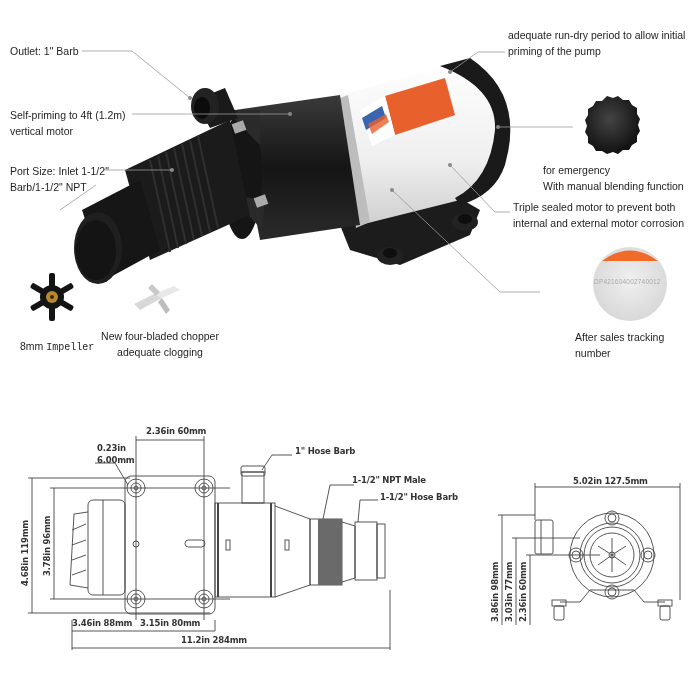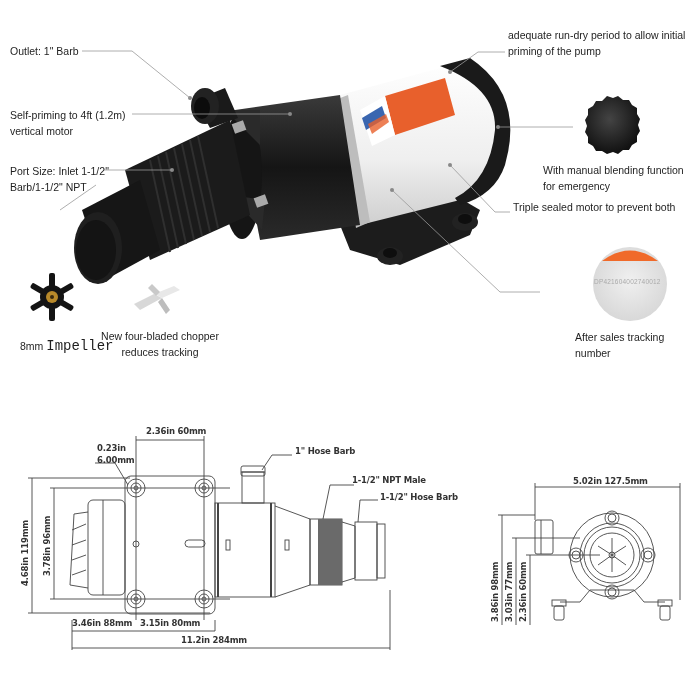--- a/index.html
+++ b/index.html
@@ -1,21 +1,21 @@
 <!DOCTYPE html>
 <html><head>
 <meta charset="utf-8">
 <style>
   html, body { margin: 0; padding: 0; background: #ffffff; }
   body { width: 700px; height: 700px; position: relative; overflow: hidden;
          font-family: "Liberation Sans", sans-serif; color: #222; }
   .abs { position: absolute; }
   .callout { position: absolute; font-size: 10.5px; line-height: 16px; color: #1e1e1e; }
   .callout span { display: block; }
-  .mono { font-family: "Liberation Mono", monospace; font-size: 14px; }
+  .mono { font-family: "Liberation Mono", monospace; font-size: 10px; }
   svg { position: absolute; overflow: visible; }
   .dim { position: absolute; font-size: 8.5px; font-weight: bold; color: #333; white-space: nowrap;
          font-family: "DejaVu Sans", sans-serif; letter-spacing: -0.2px; }
   .dim.v { transform: rotate(-90deg); transform-origin: left top; }
 </style>
 </head>
 <body>
 
 <svg width="700" height="300" style="left:0;top:0" viewBox="0 0 700 300">
   <defs>
@@ -154,36 +154,37 @@
 </div>
 <div class="callout" style="left:10px;top:163px;">
   <span>Port Size: Inlet 1-1/2"</span>
   <span>Barb/1-1/2" NPT</span>
 </div>
 <div class="callout" style="left:508px;top:27px;">
   <span>adequate run-dry period to allow initial</span>
   <span>priming of the pump</span>
 </div>
 <div class="callout" style="left:543px;top:162px;">
+  <span>for emergency</span>
   <span>With manual blending function</span>
-  <span>for emergency</span>
 </div>
 <div class="callout" style="left:513px;top:199px;">
   <span>Triple sealed motor to prevent both</span>
+  <span>internal and external motor corrosion</span>
 </div>
 <div class="abs" style="left:594px;top:278px;font-size:6.5px;color:#aaa;letter-spacing:0.2px;">DP421604002740012</div>
 <div class="callout" style="left:575px;top:329px;">
   <span>After sales tracking number</span>
 </div>
 <div class="callout" style="left:20px;top:338px;">
   <span><span style="display:inline">8mm</span> <span class="mono" style="display:inline">Impeller</span></span>
 </div>
 <div class="callout" style="left:100px;top:328px;text-align:center;width:120px;">
   <span>New four-bladed chopper</span>
-  <span>reduces tracking</span>
+  <span>adequate clogging</span>
 </div>
 
 <svg width="700" height="300" style="left:0;top:400" viewBox="0 400 700 300">
   <g stroke="#444" stroke-width="0.9" fill="none">
 
     <line x1="32" y1="478" x2="32" y2="613"></line>
       <line x1="28" y1="478" x2="130" y2="478"></line>
       <line x1="28" y1="613" x2="210" y2="613"></line>
     <line x1="54" y1="488" x2="54" y2="599"></line>
       <line x1="50" y1="488" x2="230" y2="488"></line>

